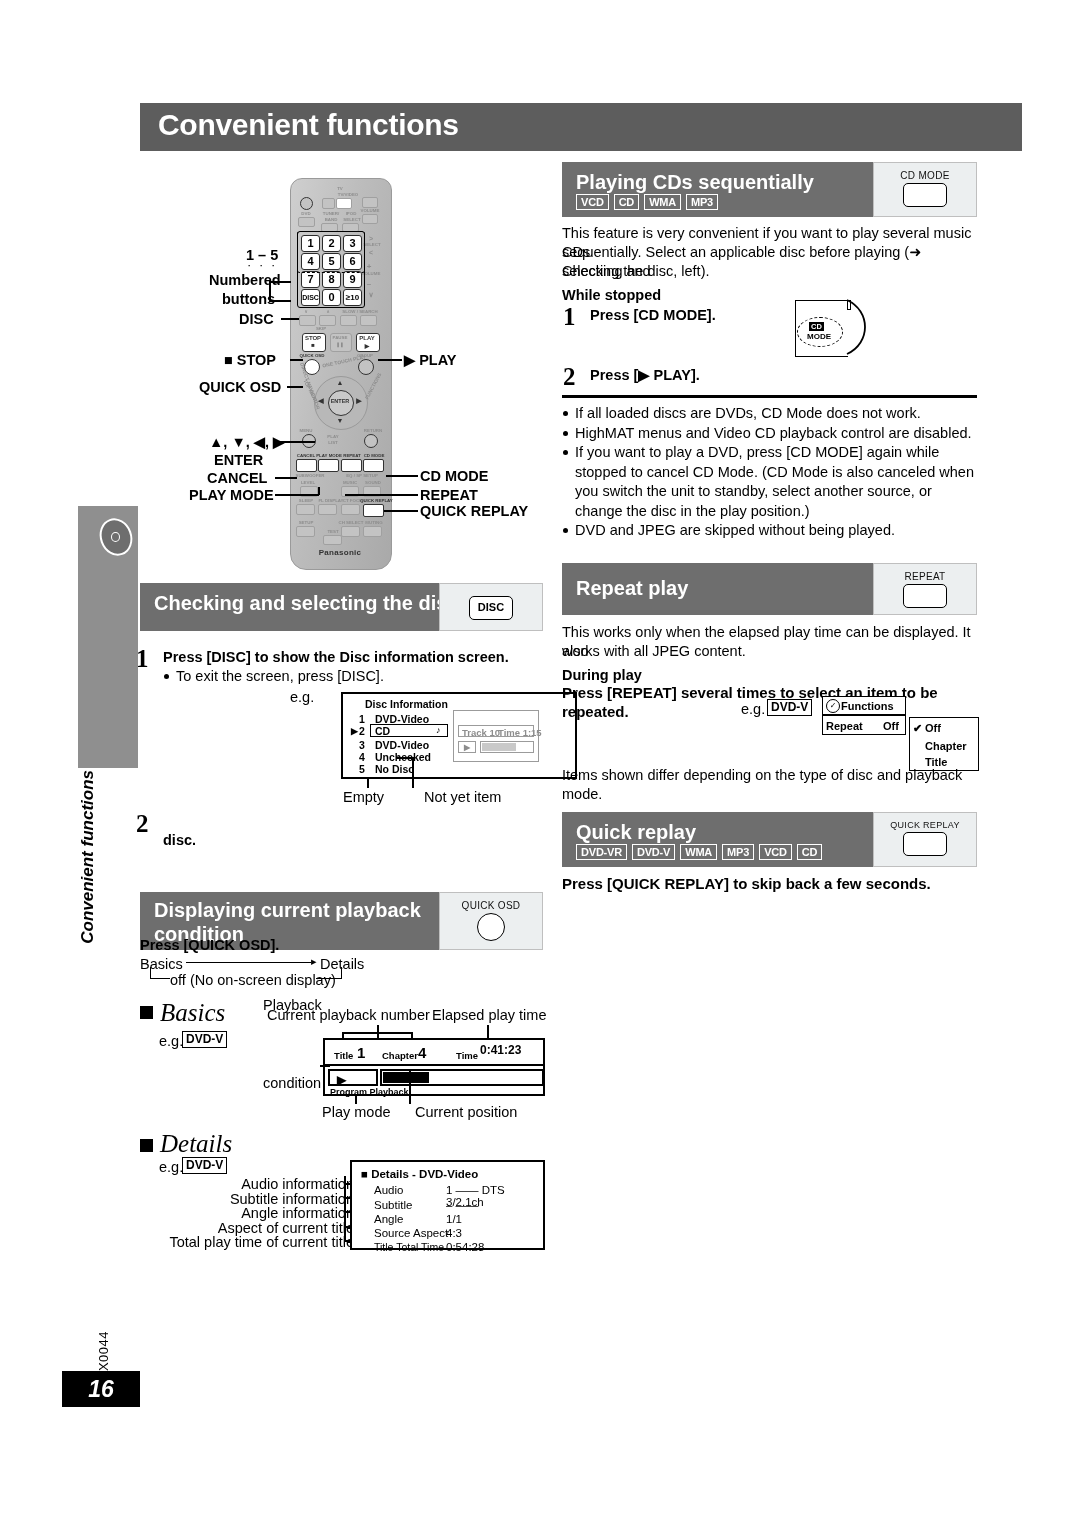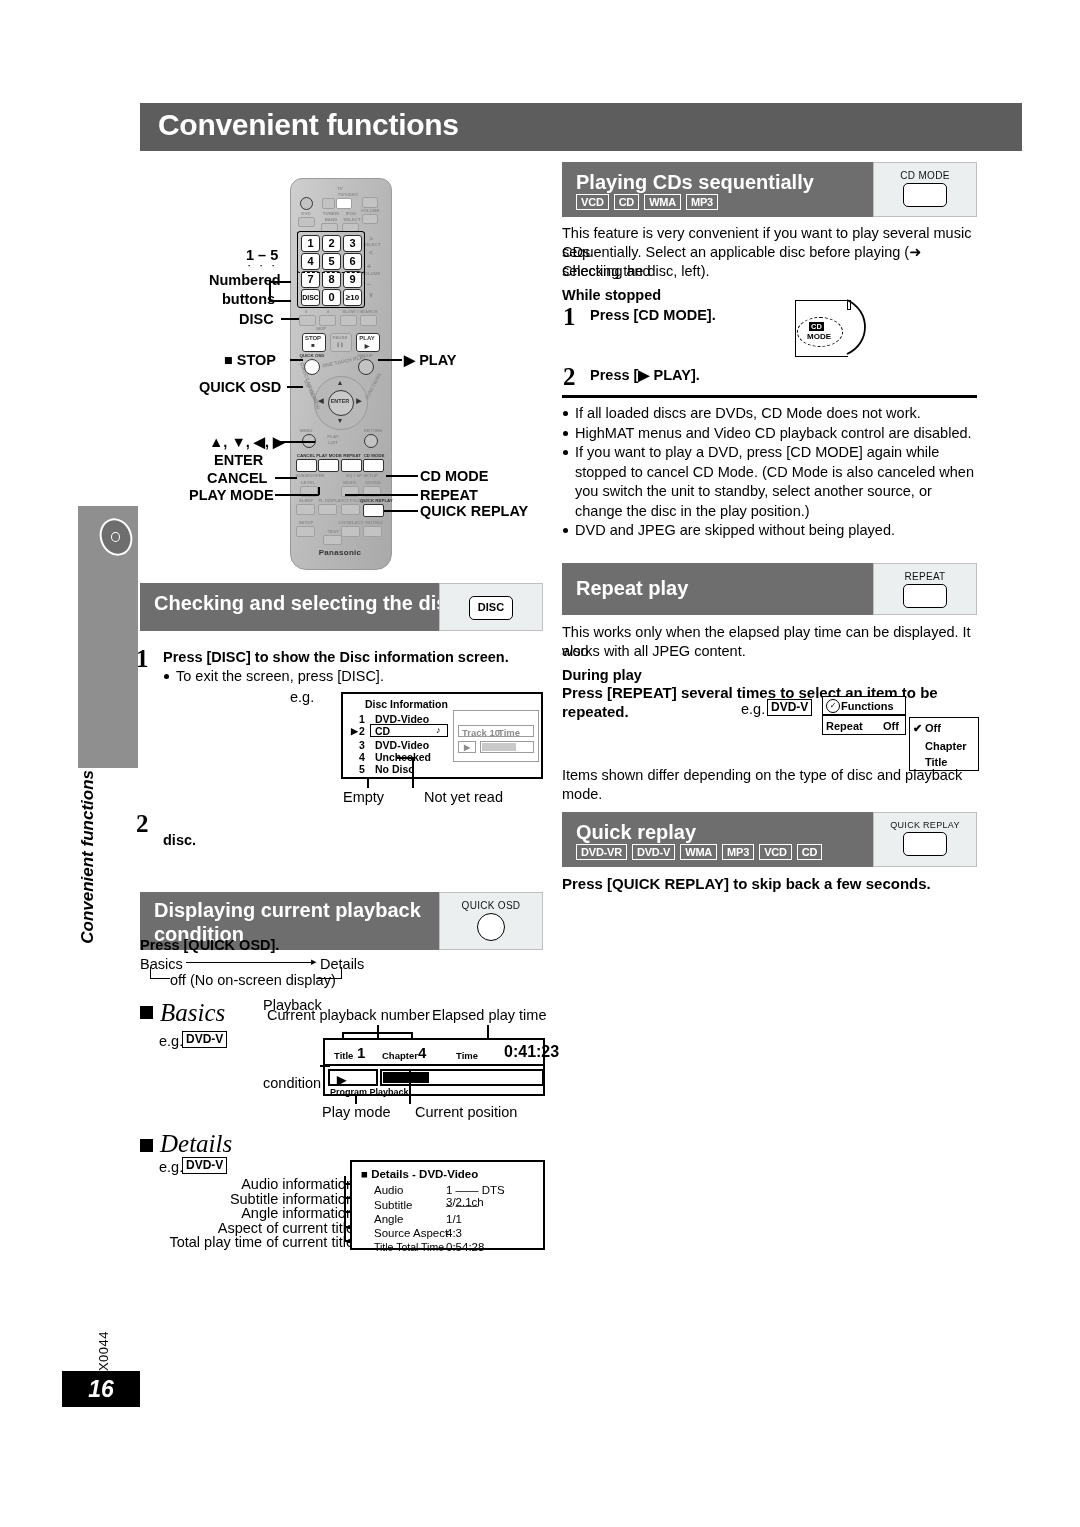--- a/index.html
+++ b/index.html
@@ -377,21 +377,21 @@
     </div>
   </div>
 
   <div class="stepnum" style="left:136px;top:645px;">1</div>
   <div class="p b" style="left:163px;top:648px;width:370px;">Press [DISC] to show the Disc information screen.</div>
   <div class="bullets" style="left:163px;top:667px;width:370px;">
     <div>To exit the screen, press [DISC].</div>
   </div>
   <div class="p" style="left:290px;top:688px;">e.g.</div>
 
-  <div class="osd discinfo" style="left:341px;top:692px;width:202px;height:87px;text-decoration:underline;">
+  <div class="osd discinfo" style="left:341px;top:692px;width:236px;height:87px;text-decoration:underline;">
     <div class="osd-t" style="left:22px;top:4px;">Disc Information</div>
 
     <div class="row" style="left:16px;top:19px;">1</div>
     <div class="row" style="left:32px;top:19px;">DVD-Video</div>
 
     <div class="selbox" style="left:27px;top:30px;width:78px;height:13px;"></div>
     <div class="row" style="left:8px;top:32px;font-size:9px;">▶</div>
     <div class="row" style="left:16px;top:31px;">2</div>
     <div class="row" style="left:32px;top:31px;">CD</div>
     <div class="row" style="left:93px;top:31px;font-size:9px;">♪</div>
@@ -410,21 +410,21 @@
     <div class="panel" style="left:115px;top:47px;width:18px;height:12px;"></div>
     <div class="ptxt" style="left:121px;top:49px;font-size:8px;">▶</div>
     <div class="panel" style="left:137px;top:47px;width:54px;height:12px;"></div>
     <div class="pbar" style="left:139px;top:49px;width:34px;height:8px;"></div>
   </div>
 
   <div class="lead" style="left:367px;top:779px;width:1.6px;height:9px;"></div>
   <div class="p" style="left:343px;top:788px;">Empty</div>
   <div class="lead" style="left:412px;top:757px;width:1.6px;height:31px;"></div>
   <div class="lead" style="left:396px;top:757px;width:18px;height:1.6px;"></div>
-  <div class="p" style="left:424px;top:788px;">Not yet read</div>
+  <div class="p" style="left:424px;top:788px;">Not yet item</div>
 
   <div class="stepnum" style="left:136px;top:810px;">2</div>
   <div class="p b" style="left:163px;top:831px;width:380px;">disc.</div>
 
   <div class="sec" style="left:140px;top:872px;width:403px;height:58px;margin-top:20px;">
     <div class="bar">
       <div class="hd two">Displaying current playback</div>
       <div class="hd two" style="top:30px;">condition</div>
       <div class="btnbox">
         <span class="blabel">QUICK OSD</span>
@@ -459,21 +459,21 @@
   <div class="lead" style="left:411px;top:1032px;width:1.6px;height:8px;"></div>
   <div class="lead" style="left:487px;top:1025px;width:1.6px;height:15px;"></div>
 
   <div class="osd basics-osd" style="left:323px;top:1038px;width:222px;height:58px;">
     <div class="line1"></div>
     <div class="lbl" style="left:9px;top:10px;">Title</div>
     <div class="val" style="left:32px;top:4px;">1</div>
     <div class="lbl" style="left:57px;top:10px;">Chapter</div>
     <div class="val" style="left:93px;top:4px;">4</div>
     <div class="lbl" style="left:131px;top:10px;">Time</div>
-    <div class="val" style="left:155px;top:3px;font-size:16px;margin-left:24px;">0:41:23</div>
+    <div class="val" style="left:155px;top:3px;font-size:12px;">0:41:23</div>
 
     <div class="playbox" style="left:3px;top:29px;width:50px;height:17px;"></div>
     <div style="position:absolute;left:12px;top:33px;font-size:12px;font-weight:bold;">▶</div>
     <div class="playbox" style="left:55px;top:29px;width:164px;height:17px;"></div>
     <div class="blackbar" style="left:58px;top:32px;width:46px;height:11px;"></div>
     <div class="pm" style="left:5px;top:47px;">Program Playback</div>
   </div>
 
   <div class="p" style="left:263px;top:996px;text-align:center;">Playback</div>
   <div class="p" style="left:263px;top:1074px;">condition</div>

